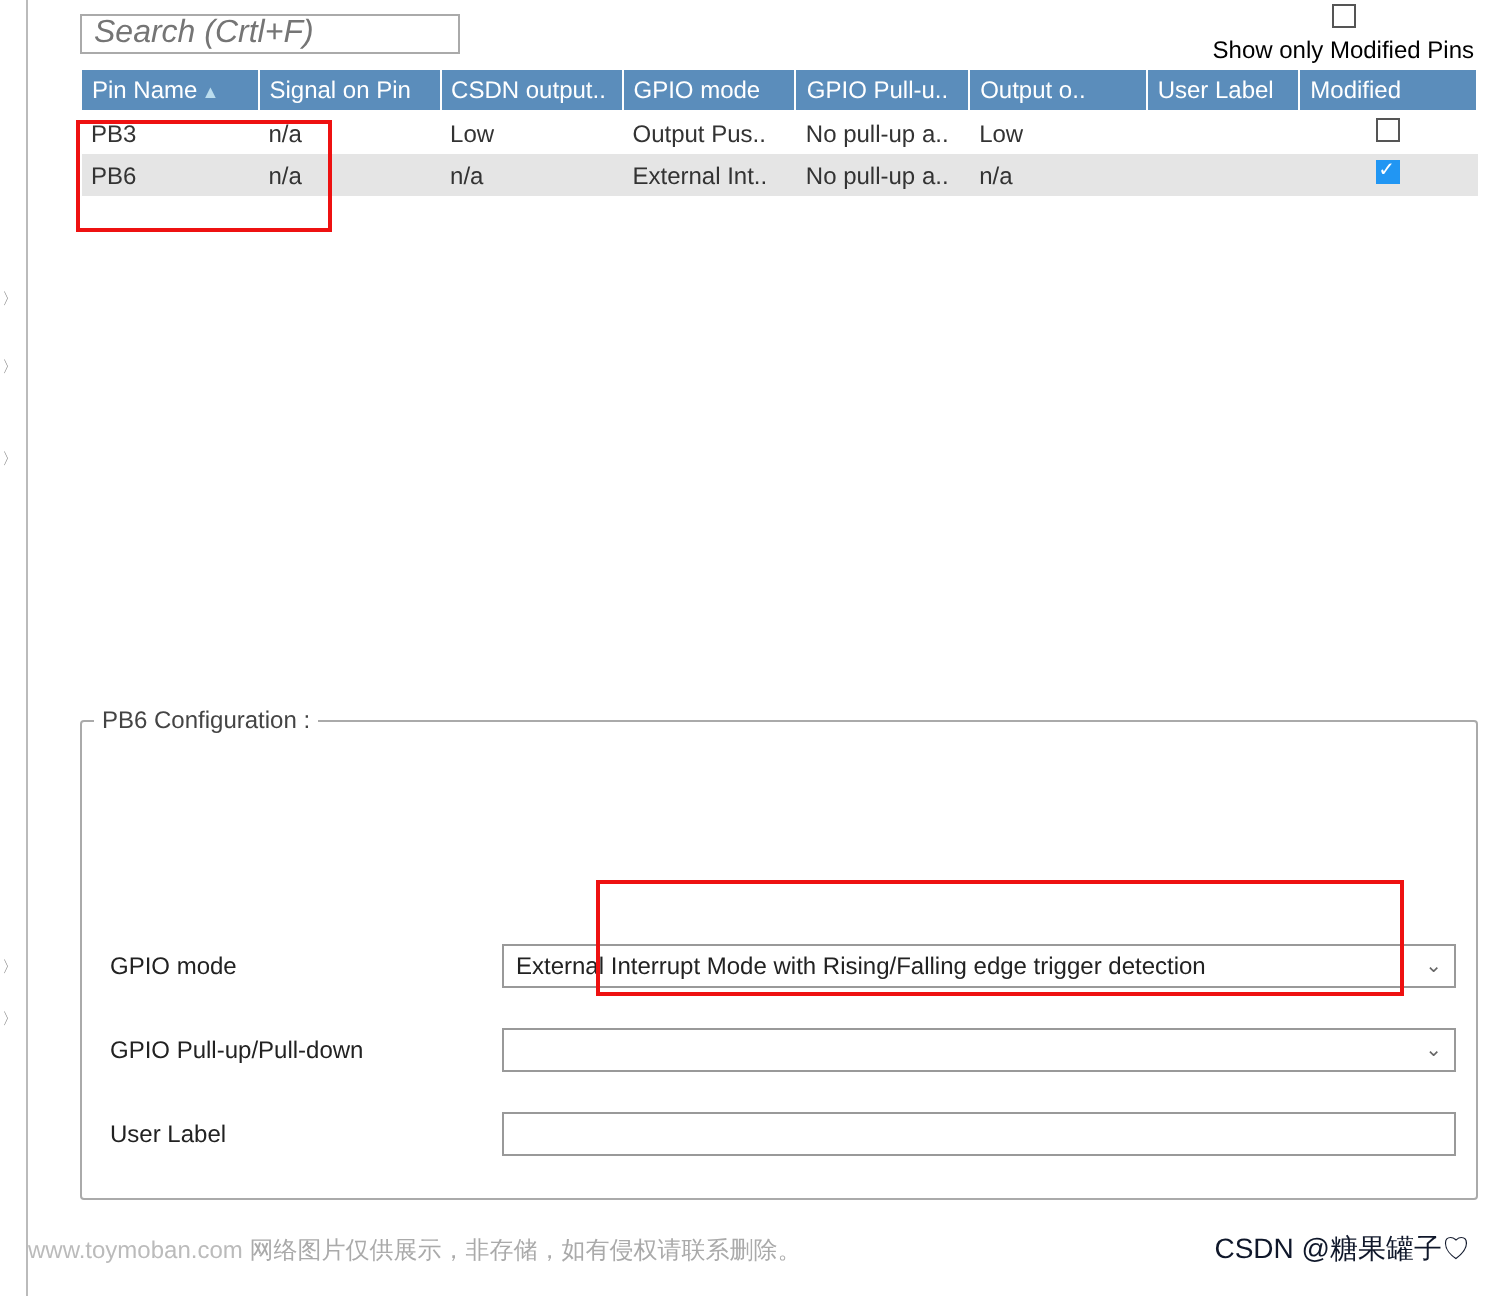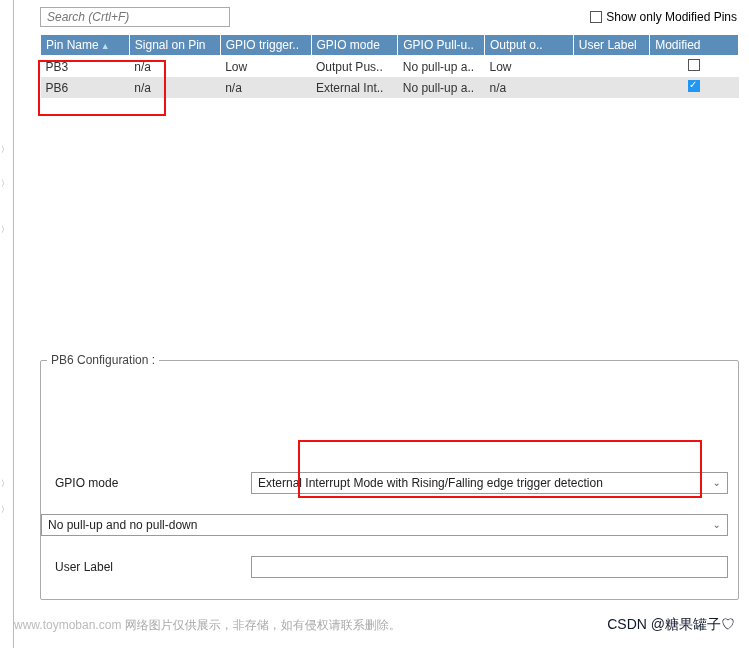--- a/index.html
+++ b/index.html
@@ -1,22 +1,22 @@
 <!DOCTYPE html>
 <html><head>
 <meta charset="utf-8">
 <style>
   * { box-sizing: border-box; font-family: Arial, sans-serif; }
   body { margin: 0; background: #fff; width: 749px; height: 648px; position: relative; overflow: hidden; font-size: 12px; color: #333; }
   .left-edge { position: absolute; left: 0; top: 0; width: 14px; height: 648px; border-right: 1px solid #bbb; background: #fff; }
   .left-edge .handle { position: absolute; left: 1px; width: 10px; height: 8px; font-size: 8px; color: #888; }
   .main { position: absolute; left: 40px; right: 10px; top: 0; }
   .top-row { display: flex; justify-content: space-between; align-items: center; height: 34px; }
-  .search { border: 1px solid #aaa; font-style: italic; color: #888; width: 190px; height: 20px; padding: 2px 6px; font-size: 12px; }
-  .checkbox-row { display: flex; align-items: center; gap: 4px; font-size: 12px; color: #000; margin-right: 2px; }
+  .search { border: 1px solid #aaa; font-style: italic; color: #888; width: 190px; height: 20px; padding: 2px 6px; font-size: 16px; }
+  .checkbox-row { display: flex; align-items: center; gap: 4px; font-size: 12px; color: #000; margin-right: 2px; flex-direction: column; }
   .cb { width: 12px; height: 12px; border: 1px solid #555; display: inline-block; position: relative; }
   .cb.checked { background: #2196f3; border-color: #2196f3; }
   .cb.checked::after { content: "✓"; position: absolute; top: -2px; left: 0; color: #fff; font-size: 10px; }
   .table { width: 100%; border-collapse: collapse; }
   .table th { background: #5b8dbb; color: #fff; font-weight: normal; padding: 3px 5px; text-align: left; font-size: 12px; border: 1px solid #fff; position: relative; white-space: nowrap; overflow: hidden; }
   .table td { padding: 3px 5px; font-size: 12px; white-space: nowrap; overflow: hidden; text-overflow: ellipsis; }
   .table tr.sel td { background: #e5e5e5; }
   .sort { color: #bde; font-size: 9px; margin-left: 2px; }
   .center { text-align: center; margin-left: 31px; }
   .redbox1 { position: absolute; border: 2px solid #e11; pointer-events: none; }
@@ -60,21 +60,21 @@
         <col style="width:84px">
       <col style="width:84px">
         <col style="width:86px">
         <col style="width:74px">
         <col style="width:86px">
     </colgroup>
     <thead>
         <tr id="headRow">
           <th>Pin Name<span class="sort">▲</span></th>
           <th>Signal on Pin</th>
-          <th>GPIO trigger..</th>
+          <th>CSDN output..</th>
           <th>GPIO mode</th>
           <th>GPIO Pull-u..</th>
           <th>Output o..</th>
           <th>User Label</th>
           <th class="center">Modified</th>
         </tr>
       </thead>
     <tbody id="bodyRows">
         <tr>
           <td>PB3</td>
@@ -104,22 +104,22 @@
   <span class="group-label">PB6 Configuration :</span>
   <div class="form-block" style="top:108px" id="formRows">
       <div class="form-row" style="margin-top: 0px;">
         <div class="form-label">GPIO mode</div>
         <div class="form-select">
           <span>External Interrupt Mode with Rising/Falling edge trigger detection</span>
           <span class="chevron">⌄</span>
         </div>
       </div>
       <div class="form-row" style="margin-top: 14px;">
+        <div class="form-label">GPIO Pull-up/Pull-down</div>
         <div class="form-select">
-          <span>No pull-up and no pull-down</span>
           <span class="chevron">⌄</span>
         </div>
       </div>
       <div class="form-row" style="margin-top: 14px;">
         <div class="form-label">User Label</div>
         <input class="form-input" style="">
       </div>
     </div>
 </div>
 

